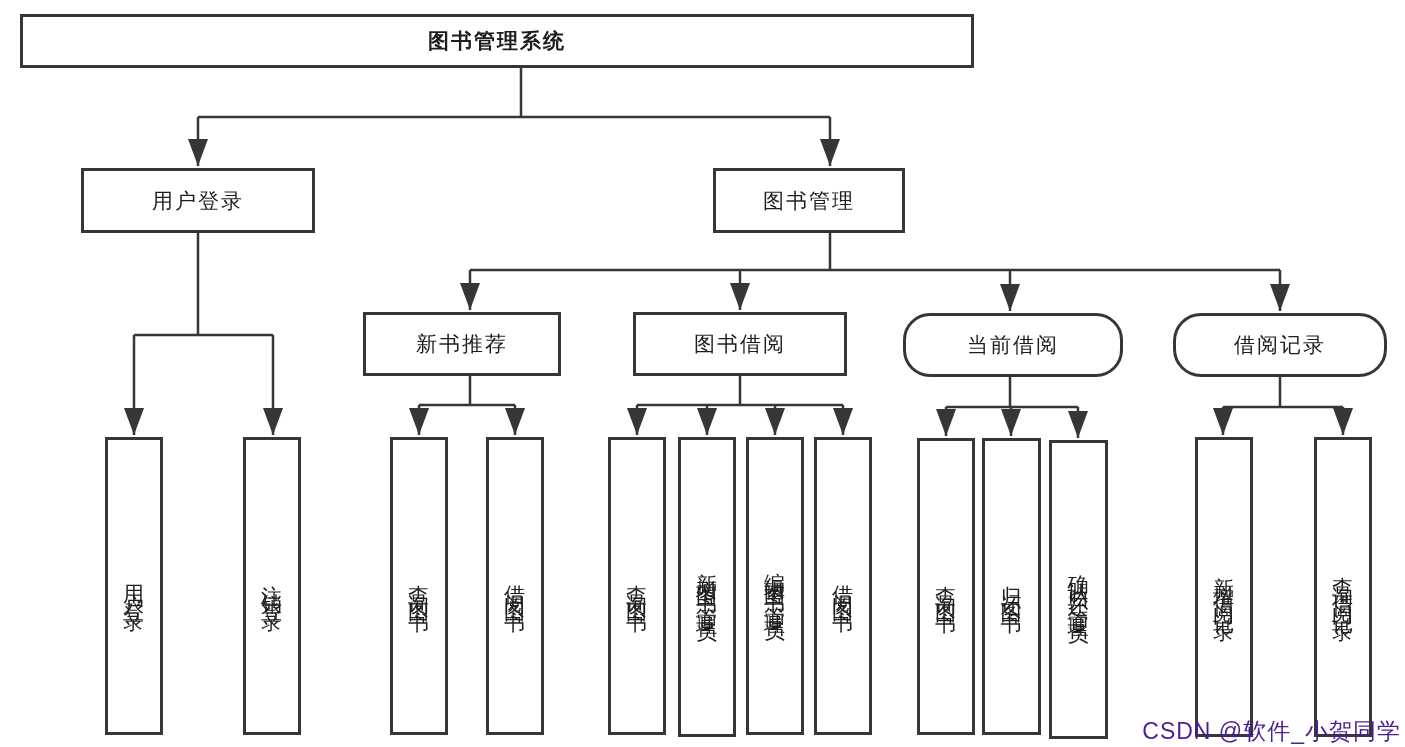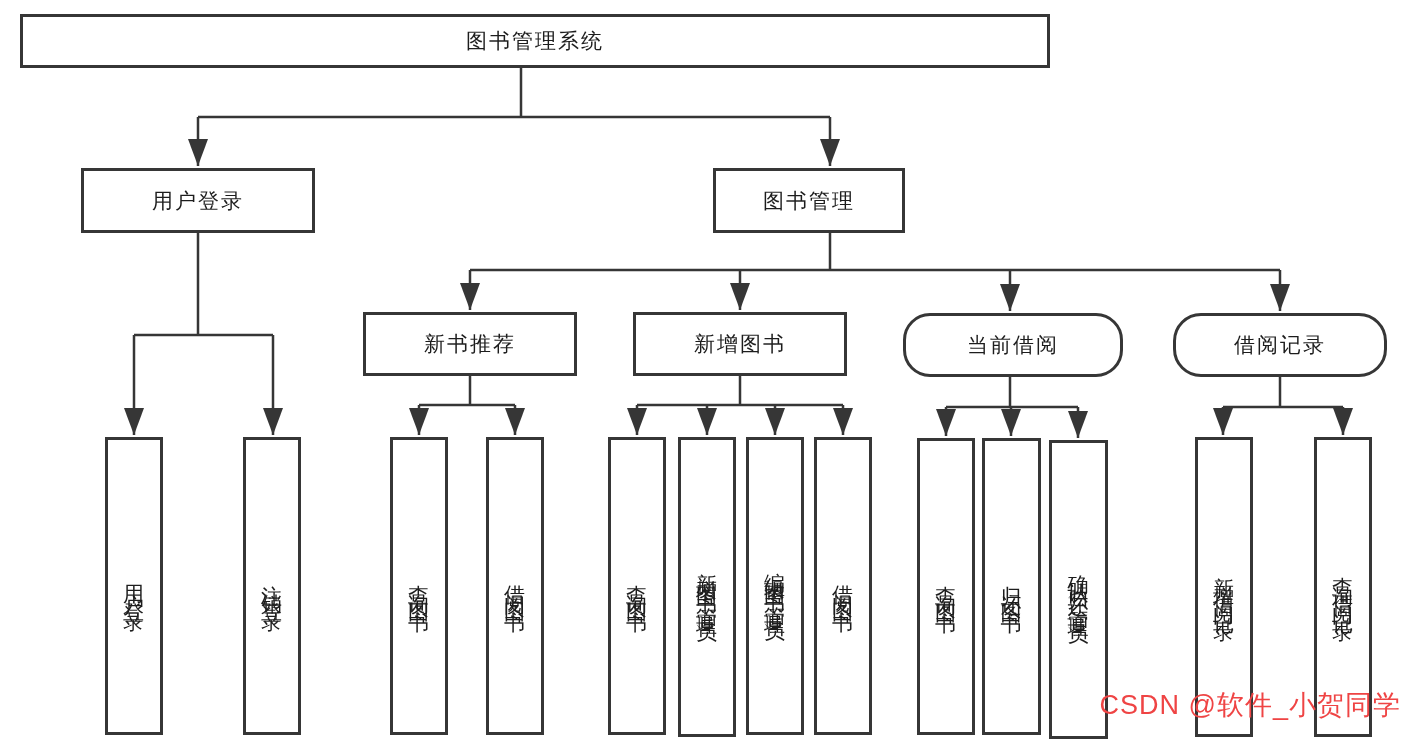--- a/index.html
+++ b/index.html
@@ -11,42 +11,42 @@
   .box{
     position:absolute;box-sizing:border-box;border:3px solid #363636;background:#ffffff;
     display:flex;align-items:center;justify-content:center;color:#1d1d1d;
   }
   .hbox{font-size:21px;letter-spacing:2px;}
   .vbox{
     writing-mode:vertical-rl;text-orientation:mixed;
     font-size:21px;letter-spacing:9px;line-height:1.0;
   }
   
-  #n-root{left:20px;top:14px;width:1030px;height:54px;}
+  #n-root{left:20px;top:14px;width:954px;height:54px;font-weight:bold;}
   #n-user-login{left:81px;top:168px;width:234px;height:65px;}
   #n-book-mgmt{left:713px;top:168px;width:192px;height:65px;}
-  #n-new-book{left:363px;top:312px;width:214px;height:64px;}
+  #n-new-book{left:363px;top:312px;width:198px;height:64px;}
   #n-book-borrow{left:633px;top:312px;width:214px;height:64px;}
   #n-current-borrow{left:903px;top:313px;width:220px;height:64px;border-radius:27px;}
   #n-borrow-records{left:1173px;top:313px;width:214px;height:64px;border-radius:28px;}
   #l-user-login{left:105px;top:437px;width:58px;height:298px;}
   #l-logout{left:243px;top:437px;width:58px;height:298px;}
   #l-query1{left:390px;top:437px;width:58px;height:298px;}
   #l-borrow1{left:486px;top:437px;width:58px;height:298px;}
   #l-query2{left:608px;top:437px;width:58px;height:298px;}
   #l-add-book{left:678px;top:437px;width:58px;height:300px;letter-spacing:7px;}
   #l-edit-book{left:746px;top:437px;width:58px;height:298px;letter-spacing:7px;}
   #l-borrow2{left:814px;top:437px;width:58px;height:298px;}
   #l-query3{left:917px;top:438px;width:58px;height:297px;}
   #l-return{left:982px;top:438px;width:59px;height:297px;}
   #l-confirm{left:1049px;top:440px;width:59px;height:299px;letter-spacing:7px;}
   #l-add-record{left:1195px;top:437px;width:58px;height:300px;}
   #l-query-record{left:1314px;top:437px;width:58px;height:300px;}
   .watermark{
-    position:absolute;right:4px;bottom:24px;font-size:27px;color:#ef4444;
+    position:absolute;right:4px;bottom:0;font-size:23px;color:#4c1d95;
     letter-spacing:1px;white-space:nowrap;
   }
 </style>
 </head>
 <body>
 
 <div class="canvas">
 
   <svg class="connectors" viewBox="0 0 1405 747" xmlns="http://www.w3.org/2000/svg">
     <defs>
@@ -85,21 +85,21 @@
       <path d="M1343,407 V435" marker-end="url(#arw)"></path>
     </g>
   </svg>
 
   <div class="box hbox" id="n-root">图书管理系统</div>
 
   <div class="box hbox" id="n-user-login">用户登录</div>
   <div class="box hbox" id="n-book-mgmt">图书管理</div>
 
   <div class="box hbox" id="n-new-book">新书推荐</div>
-  <div class="box hbox" id="n-book-borrow">新增图书</div>
+  <div class="box hbox" id="n-book-borrow">图书借阅</div>
   <div class="box hbox" id="n-current-borrow">当前借阅</div>
   <div class="box hbox" id="n-borrow-records">借阅记录</div>
 
   <div class="box vbox" id="l-user-login">用户登录</div>
   <div class="box vbox" id="l-logout">注销登录</div>
 
   <div class="box vbox" id="l-query1">查询图书</div>
   <div class="box vbox" id="l-borrow1">借阅图书</div>
 
   <div class="box vbox" id="l-query2">查询图书</div>

